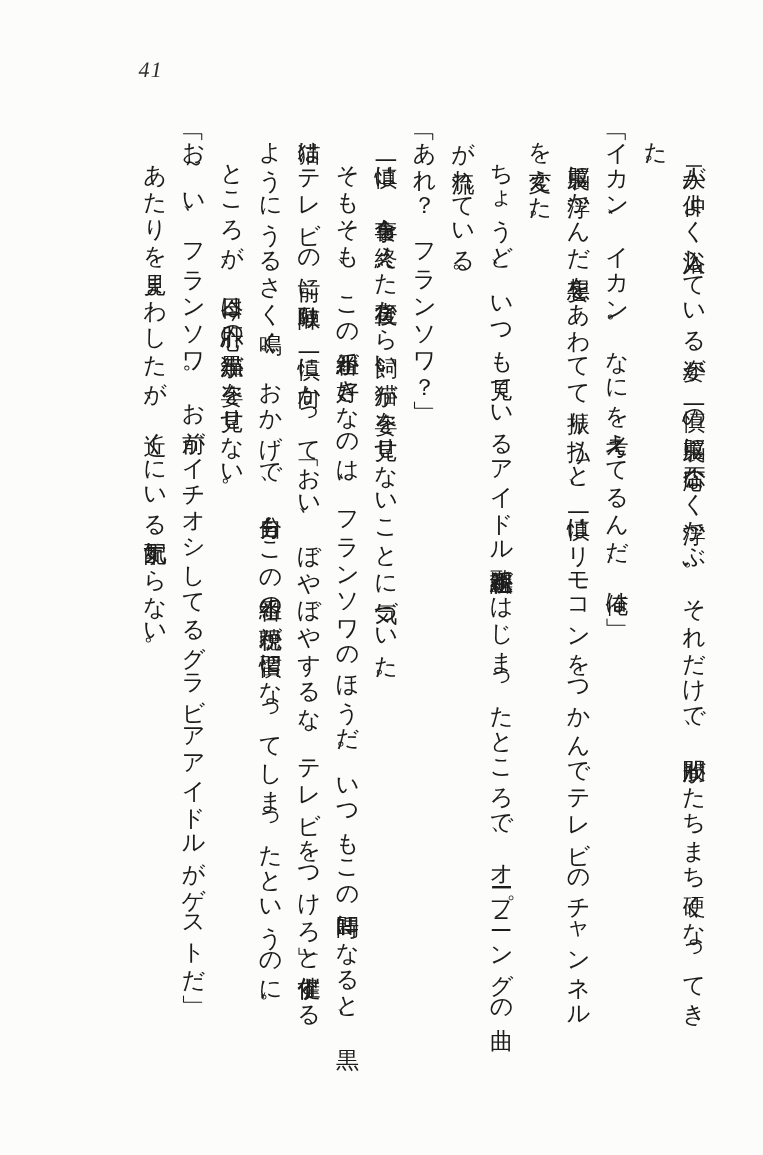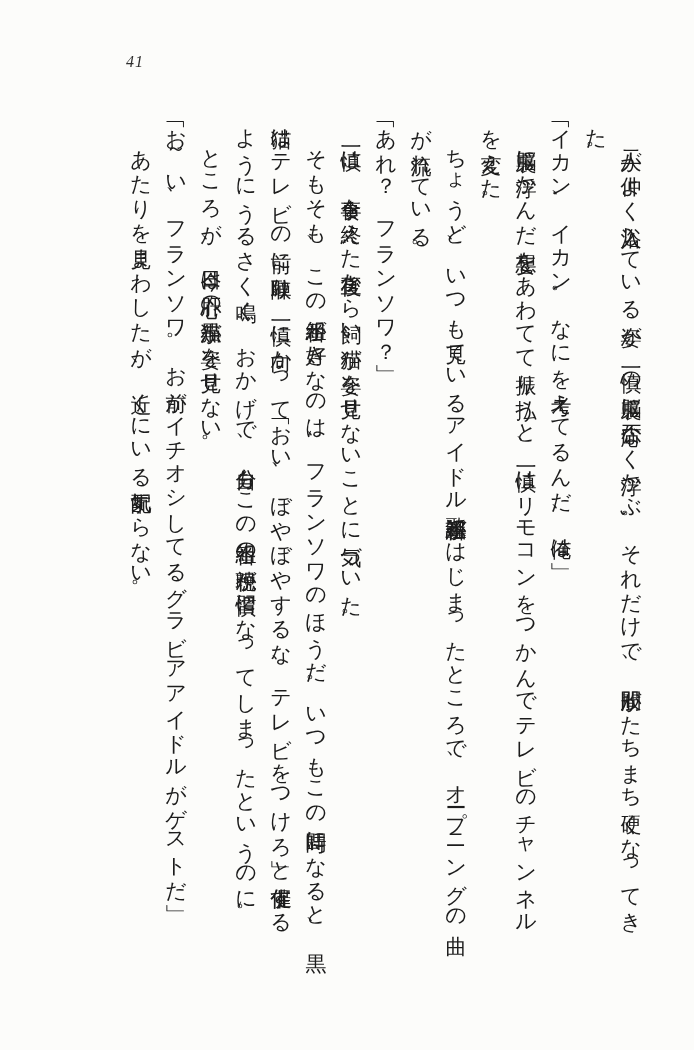--- a/index.html
+++ b/index.html
@@ -13,21 +13,21 @@
     height: 1050px;
     margin: 0 auto;
     background: #fcfcfa;
     overflow: hidden;
     font-family: "Liberation Serif", "DejaVu Serif", serif;
   }
   .page-number {
     position: absolute;
     left: 126px;
     top: 53px;
-    font-size: 16px;
+    font-size: 20px;
     font-style: italic;
     letter-spacing: 1px;
     color: #2e2e2e;
   }
   .text-block {
     position: absolute;
     top: 114px;
     right: 46px;
     width: 562px;
     height: 824px;

